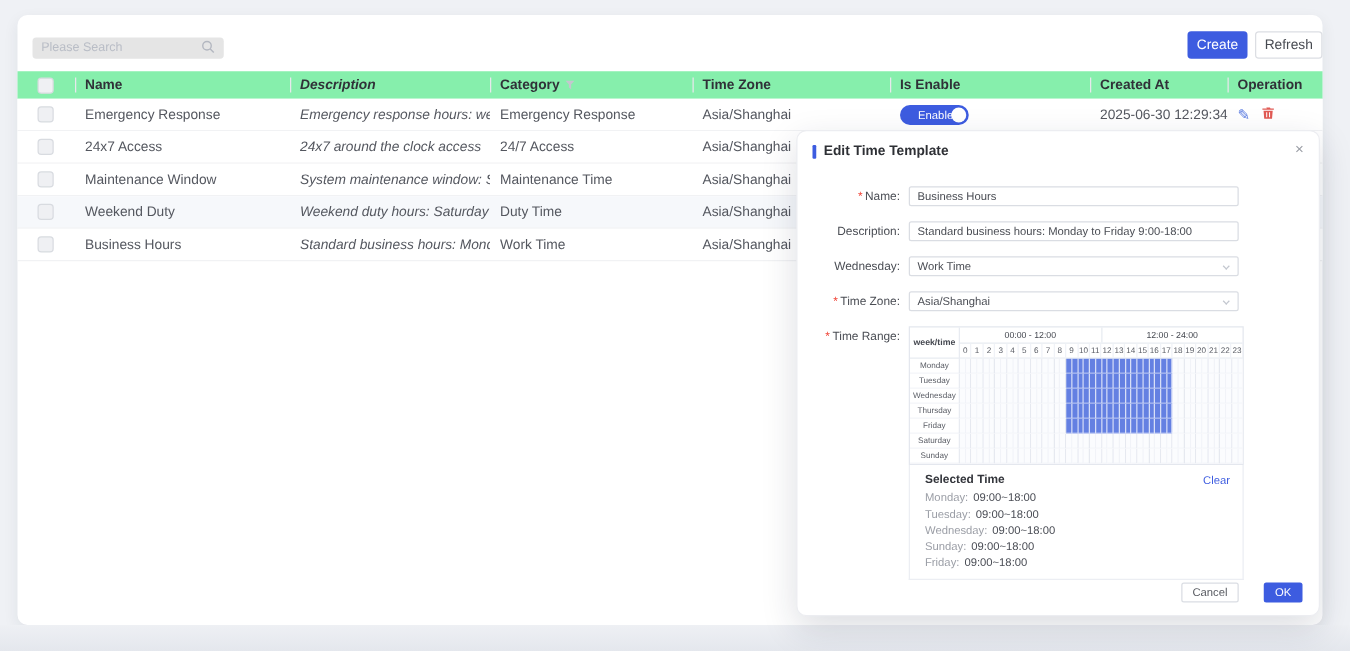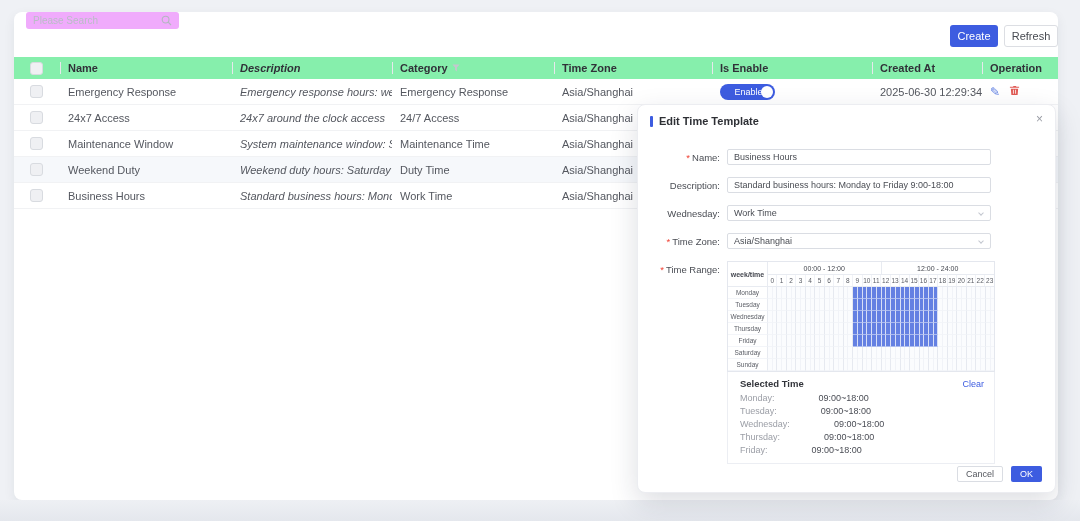--- a/index.html
+++ b/index.html
@@ -4,22 +4,22 @@
 <style>
   * { box-sizing: border-box; margin: 0; padding: 0; }
   html,body { width:1080px; height:521px; overflow:hidden; }
   body { position:relative; background:#eff1f5; font-family:"Liberation Sans", sans-serif; }
   .floor { position:absolute; left:0; bottom:0; width:1080px; height:21px;
            background:linear-gradient(180deg,#eef0f4 0%,#e4e7ed 100%); }
   .card { position:absolute; left:14px; top:12px; width:1044px; height:488px;
           background:#fff; border-radius:8px; box-shadow:0 4px 12px rgba(30,40,60,.07); }
 
   
-  .search { position:absolute; left:12px; top:0; width:153px; height:17px;
-            background:#f0abfc; border-radius:3px; display:flex; align-items:center; }
+  .search { position:absolute; left:12px; top:18px; width:153px; height:17px;
+            background:#e5e5e5; border-radius:3px; display:flex; align-items:center; }
   .search input { flex:1; min-width:0; border:none; background:transparent; outline:none;
                   font-size:10px; color:#555; padding:0 7px; font-family:"Liberation Sans",sans-serif; }
   .search input::placeholder { color:#b9bdc6; }
   .search .mag { margin-right:7px; flex-shrink:0; }
   .btn { font-family:"Liberation Sans",sans-serif; cursor:pointer; }
   .btn-create { position:absolute; left:936px; top:13px; width:48px; height:22px;
                 background:#3d5ce0; color:#fff; font-size:11px; border:none; border-radius:3px; }
   .btn-refresh { position:absolute; left:990px; top:13px; width:54px; height:22px;
                  background:#fff; color:#474a51; font-size:11px; border:1px solid #dcdee3; border-radius:3px; }
 
@@ -84,23 +84,23 @@
   .g-cell.hb { border-right-color:#e6e9f0; }
   .g-cell:last-child { border-right:none; }
   .g-cell.sel { background:#6480e2; border-right-color:rgba(255,255,255,.75); border-bottom-color:rgba(255,255,255,.45); }
 
   .sel-panel { width:268px; border:1px solid #eceef3; border-top:none; padding:6px 10px 6px 12px; }
   .sp-head { display:flex; justify-content:space-between; align-items:center; margin-bottom:3px; }
   .sp-title { font-size:9.5px; font-weight:bold; color:#33353b; }
   .sp-clear { font-size:9px; color:#3d5ce0; cursor:pointer; }
   .sp-entry { font-size:9px; line-height:13px; white-space:nowrap; }
   .sp-day { color:#9b9ea6; margin-right:4px; }
-  .sp-val { color:#4a4d55;margin-left:40px; }
-
-  .m-foot { position:absolute; right:13px; bottom:10px; display:flex; gap:8px; }
+  .sp-val { color:#4a4d55; }
+
+  .m-foot { position:absolute; right:13px; bottom:10px; display:flex; gap:20px; }
   .btn-cancel { height:16px; padding:0 8px; border:1px solid #dadde3; background:#fff; border-radius:2px;
                 font-size:9px; color:#55585f; }
   .btn-ok { height:16px; padding:0 9px; background:#3d5ce0; color:#fff; border:none; border-radius:2px; font-size:9px; }
 </style>
 </head>
 <body>
 
 <div class="card">
 
   <div class="search">
@@ -642,21 +642,21 @@
           </div>
         <div class="sel-panel">
           <div class="sp-head">
             <span class="sp-title">Selected Time</span>
             <span class="sp-clear">Clear</span>
           </div>
           <div id="sp-list">
               <div class="sp-entry"><span class="sp-day">Monday:</span><span class="sp-val">09:00~18:00</span></div>
               <div class="sp-entry"><span class="sp-day">Tuesday:</span><span class="sp-val">09:00~18:00</span></div>
               <div class="sp-entry"><span class="sp-day">Wednesday:</span><span class="sp-val">09:00~18:00</span></div>
-              <div class="sp-entry"><span class="sp-day">Thursday:</span><span class="sp-val">09:00~18:00</span></div>
+              <div class="sp-entry"><span class="sp-day">Sunday:</span><span class="sp-val">09:00~18:00</span></div>
               <div class="sp-entry"><span class="sp-day">Friday:</span><span class="sp-val">09:00~18:00</span></div>
             </div>
         </div>
       </div>
     </div>
   </div>
 
   <div class="m-foot">
     <button class="btn btn-cancel">Cancel</button>
     <button class="btn btn-ok">OK</button>

